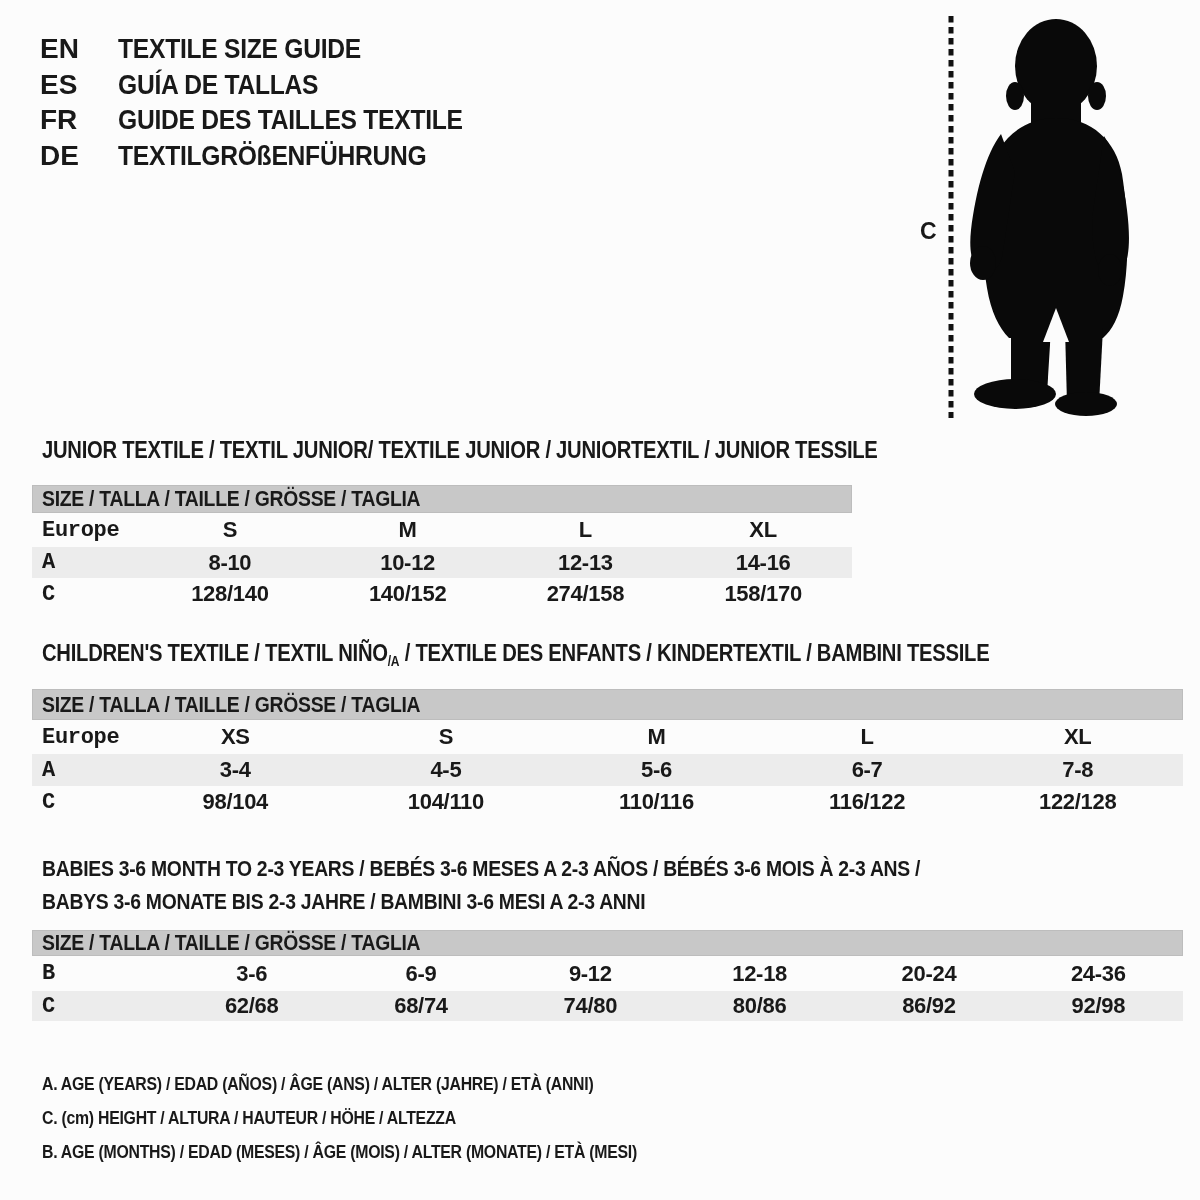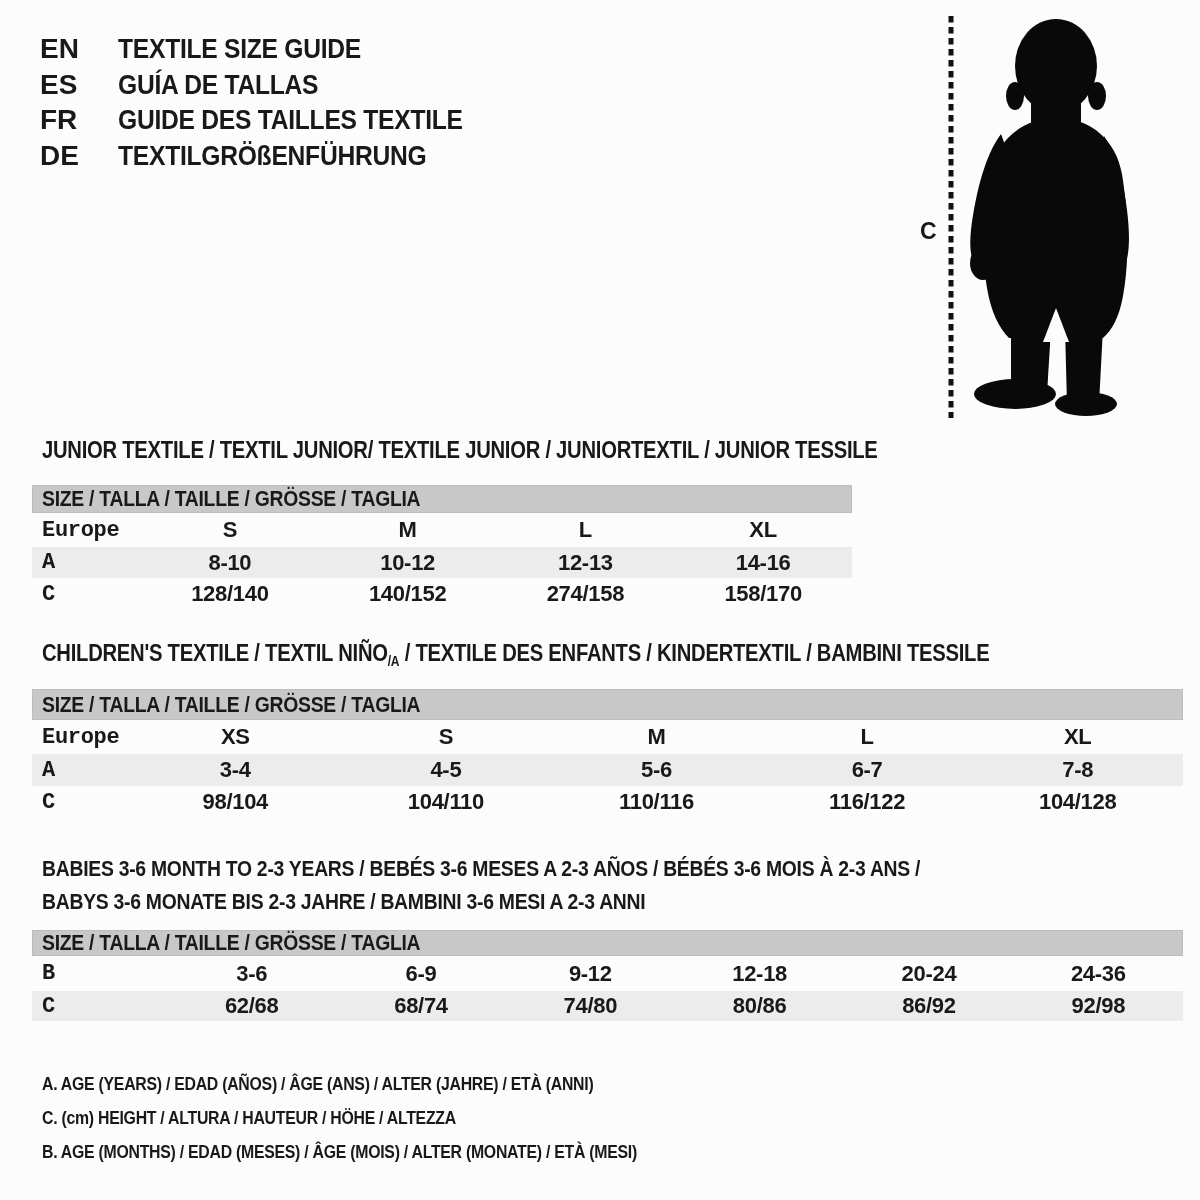--- a/index.html
+++ b/index.html
@@ -141,21 +141,21 @@
       <span class="tc">5-6</span>
       <span class="tc">6-7</span>
       <span class="tc">7-8</span>
     </div>
     <div class="trow" style="height:32px">
       <span class="tc first">C</span>
       <span class="tc">98/104</span>
       <span class="tc">104/110</span>
       <span class="tc">110/116</span>
       <span class="tc">116/122</span>
-      <span class="tc">104/128</span>
+      <span class="tc">122/128</span>
     </div>
   </div>
 
   <div class="babies-title">
     <div><span class="cond">BABIES 3-6 MONTH TO 2-3 YEARS / BEBÉS 3-6 MESES A 2-3 AÑOS / BÉBÉS 3-6 MOIS À 2-3 ANS /</span></div>
     <div><span class="cond">BABYS 3-6 MONATE BIS 2-3 JAHRE / BAMBINI 3-6 MESI A 2-3 ANNI</span></div>
   </div>
   <div class="tbl tbl-babies">
     <div class="bar">
       <span class="cond">SIZE / TALLA / TAILLE / GRÖSSE / TAGLIA</span>

